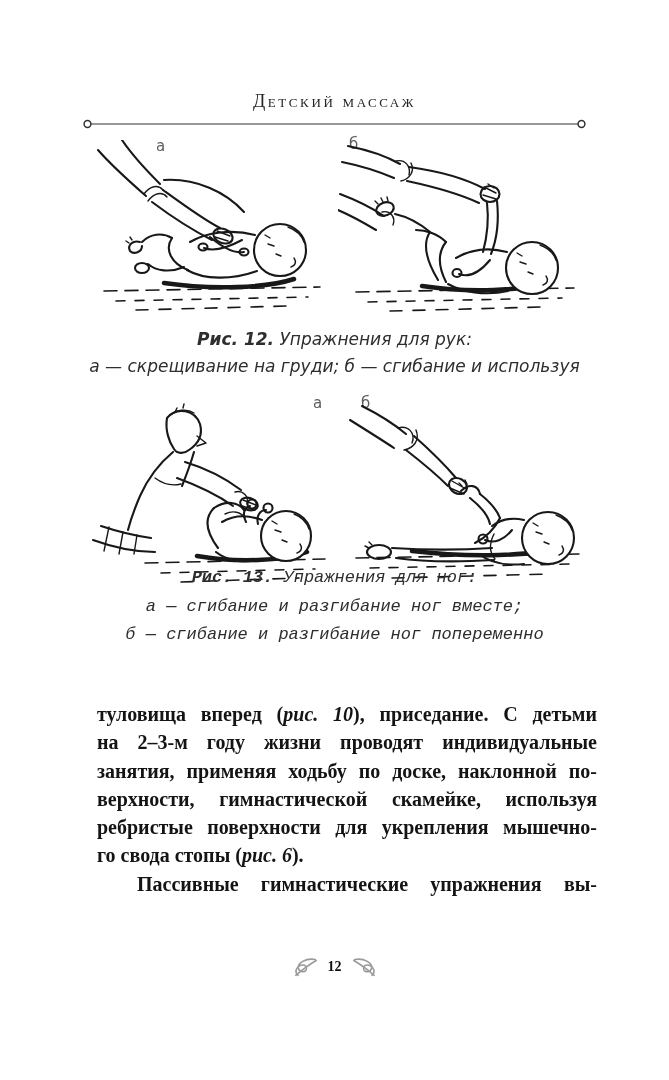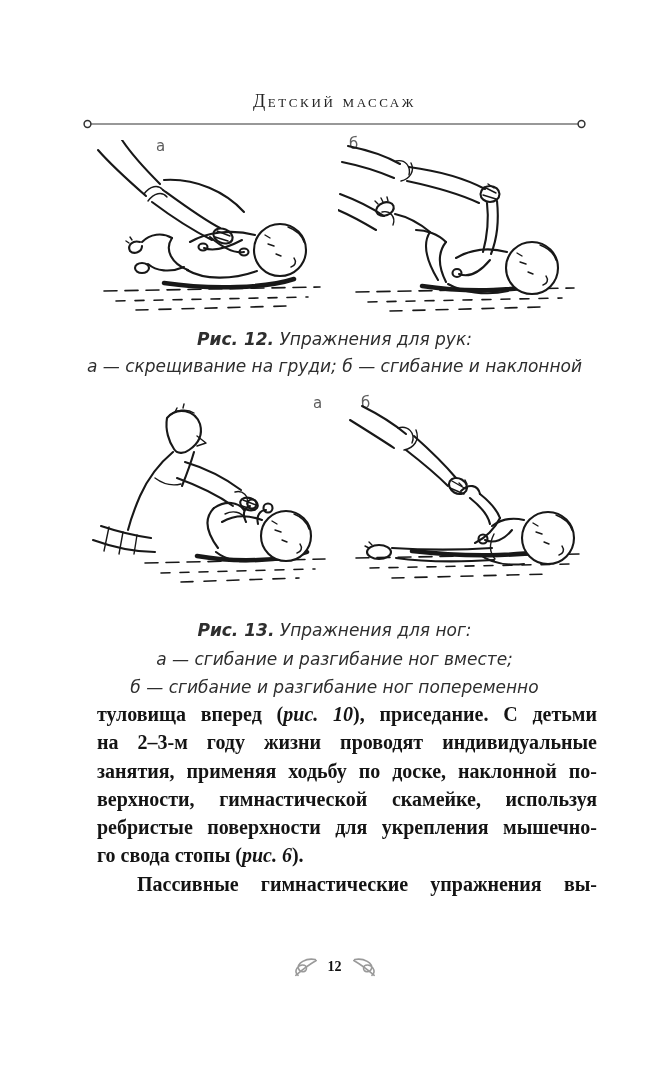--- a/index.html
+++ b/index.html
@@ -36,21 +36,21 @@
     position:absolute;left:0;width:100%;
     text-align:center;
     font-family:"DejaVu Sans", sans-serif;
     font-style:italic;
     font-size:17px;
     color:#2e2e2e;
   }
   .caption .line{display:block;}
   .cap-bold{font-weight:bold;}
   #caption-12{top:326px;line-height:27px;}
-  #caption-13{top:616px;line-height:28.5px;}
+  #caption-13{top:564px;line-height:28.5px;font-family:Liberation Mono, monospace;}
   
   .body-text{
     position:absolute;left:97px;top:700px;width:500px;
     font-family:"Liberation Serif", serif;
     font-size:20px;
     line-height:28.3px;
     color:#141414;
     font-weight:bold;
   }
   .body-line{
@@ -179,21 +179,21 @@
       <path d="M169,112 C150,107 132,110 118,118"></path>
       <path d="M170,151 C147,156 124,152 110,144"></path>
 
       <path d="M152,120 C142,132 131,138 121,134"></path>
       <ellipse cx="119" cy="133" rx="4.5" ry="4"></ellipse>
     </svg>
   </div>
 
   <div class="caption" id="caption-12">
     <span class="line"><span class="cap-bold">Рис. 12.</span><span> Упражнения для рук:</span></span>
-    <span class="line">а — скрещивание на груди; б — сгибание и наклонной</span>
+    <span class="line">а — скрещивание на груди; б — сгибание и используя</span>
   </div>
 
   <span class="fig-label" style="left:313px;top:394px;">а</span>
   <span class="fig-label" style="left:361px;top:394px;">б</span>
 
   <div class="fig art" style="left:85px;top:398px;">
     <svg width="250" height="192" viewBox="0 0 250 192">
 
       <path class="hatch" d="M60,165 L240,161" stroke-dasharray="13 8"></path>
       <path class="hatch" d="M76,175 L230,171" stroke-dasharray="9 10"></path>

